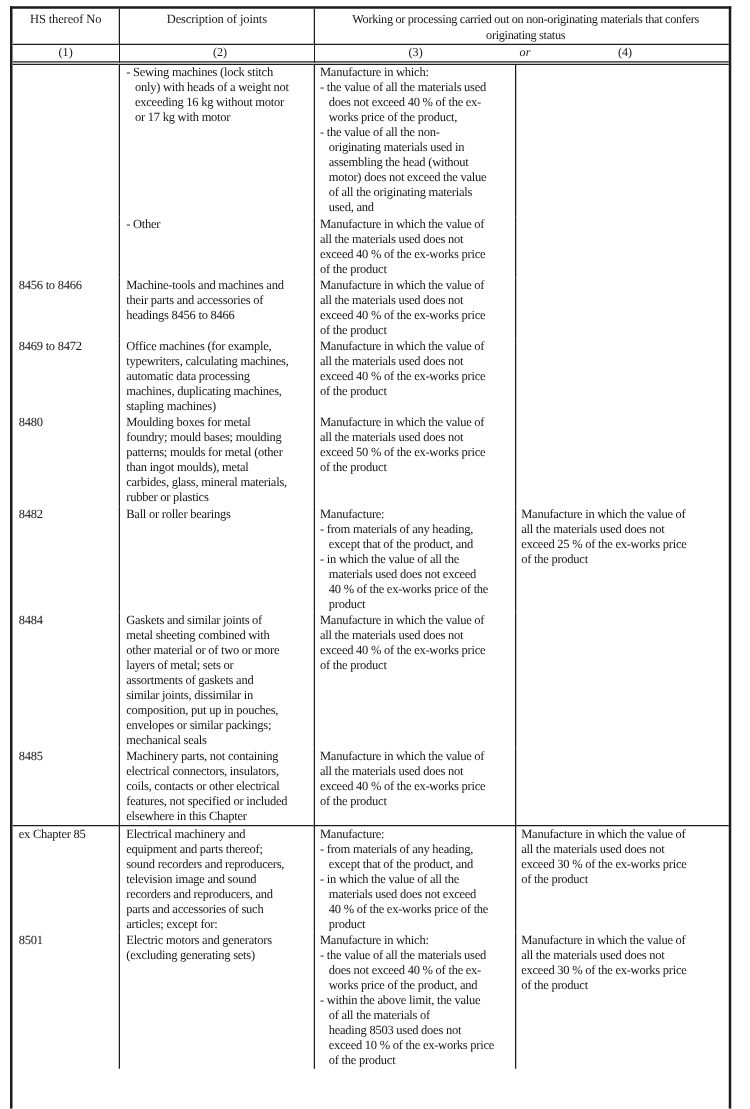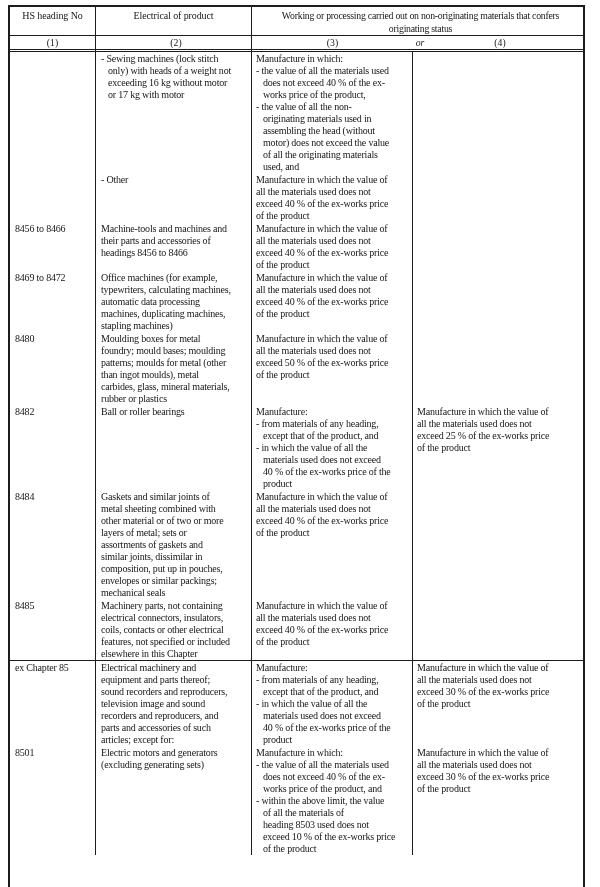--- a/index.html
+++ b/index.html
@@ -58,22 +58,22 @@
   
   .para{white-space:pre;margin:0;}
   .para.hang{padding-left:7px;text-indent:-7px;}
 </style>
 </head>
 <body>
 
 <div class="page">
   <div class="tbl">
 
-    <div class="hcell c1">HS heading No</div>
-    <div class="hcell c2">Electrical of product</div>
+    <div class="hcell c1">HS thereof No</div>
+    <div class="hcell c2">Description of joints</div>
     <div class="hcell h34 c3">Working or processing carried out on non-originating materials that confers
 originating status</div>
 
     <div class="ncell c1">(1)</div>
     <div class="ncell c2">(2)</div>
     <div class="ncell n34 c3">
       <span class="s3">(3)</span>
       <span class="sor">or</span>
       <span class="s4">(4)</span>
     </div>

